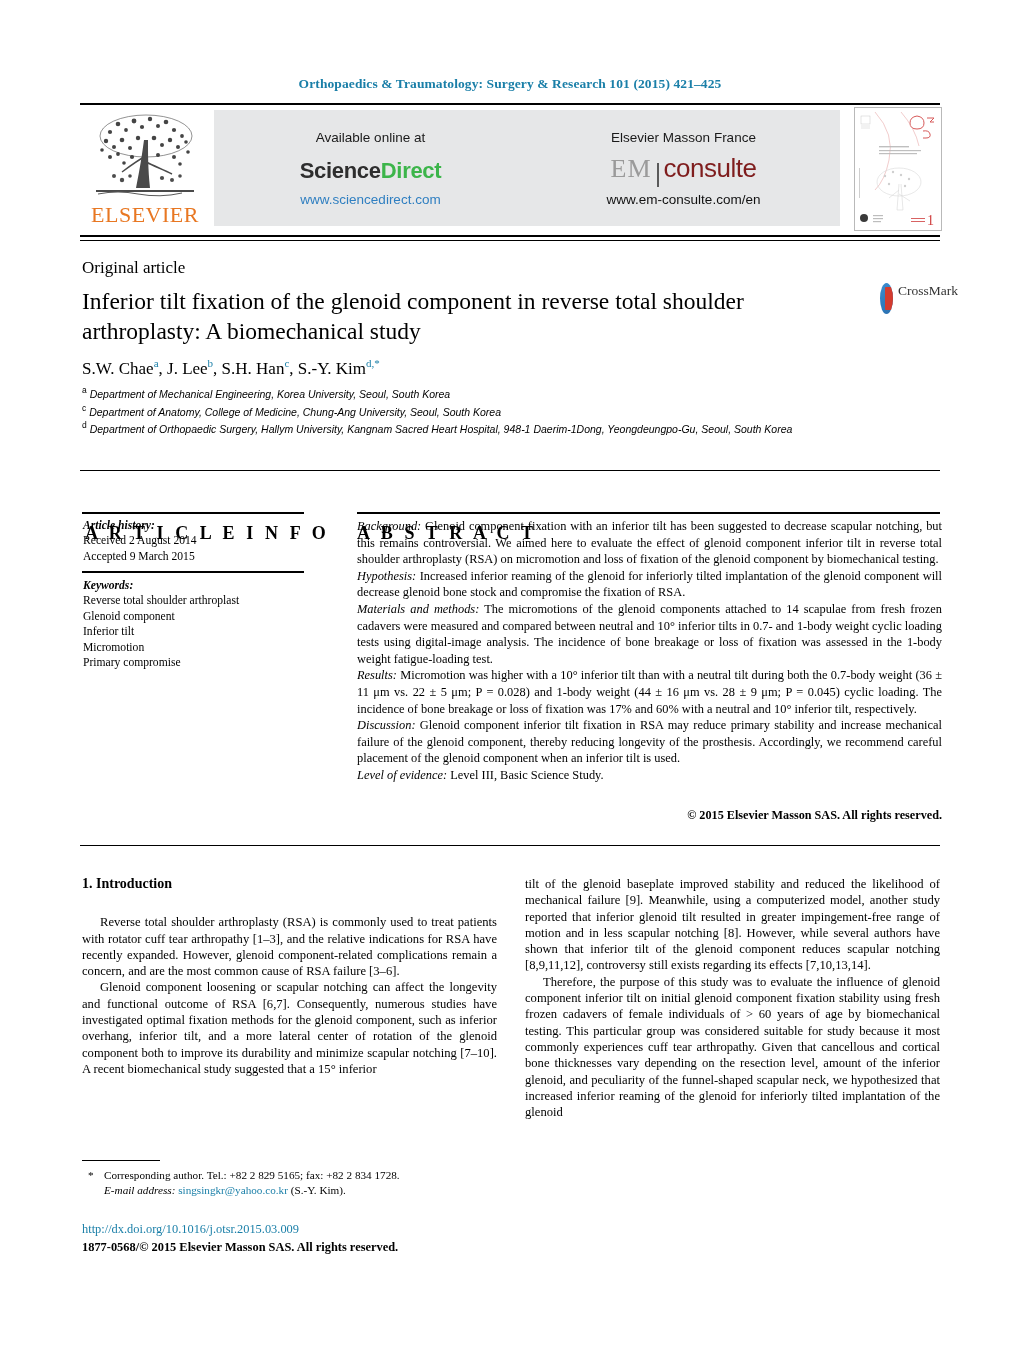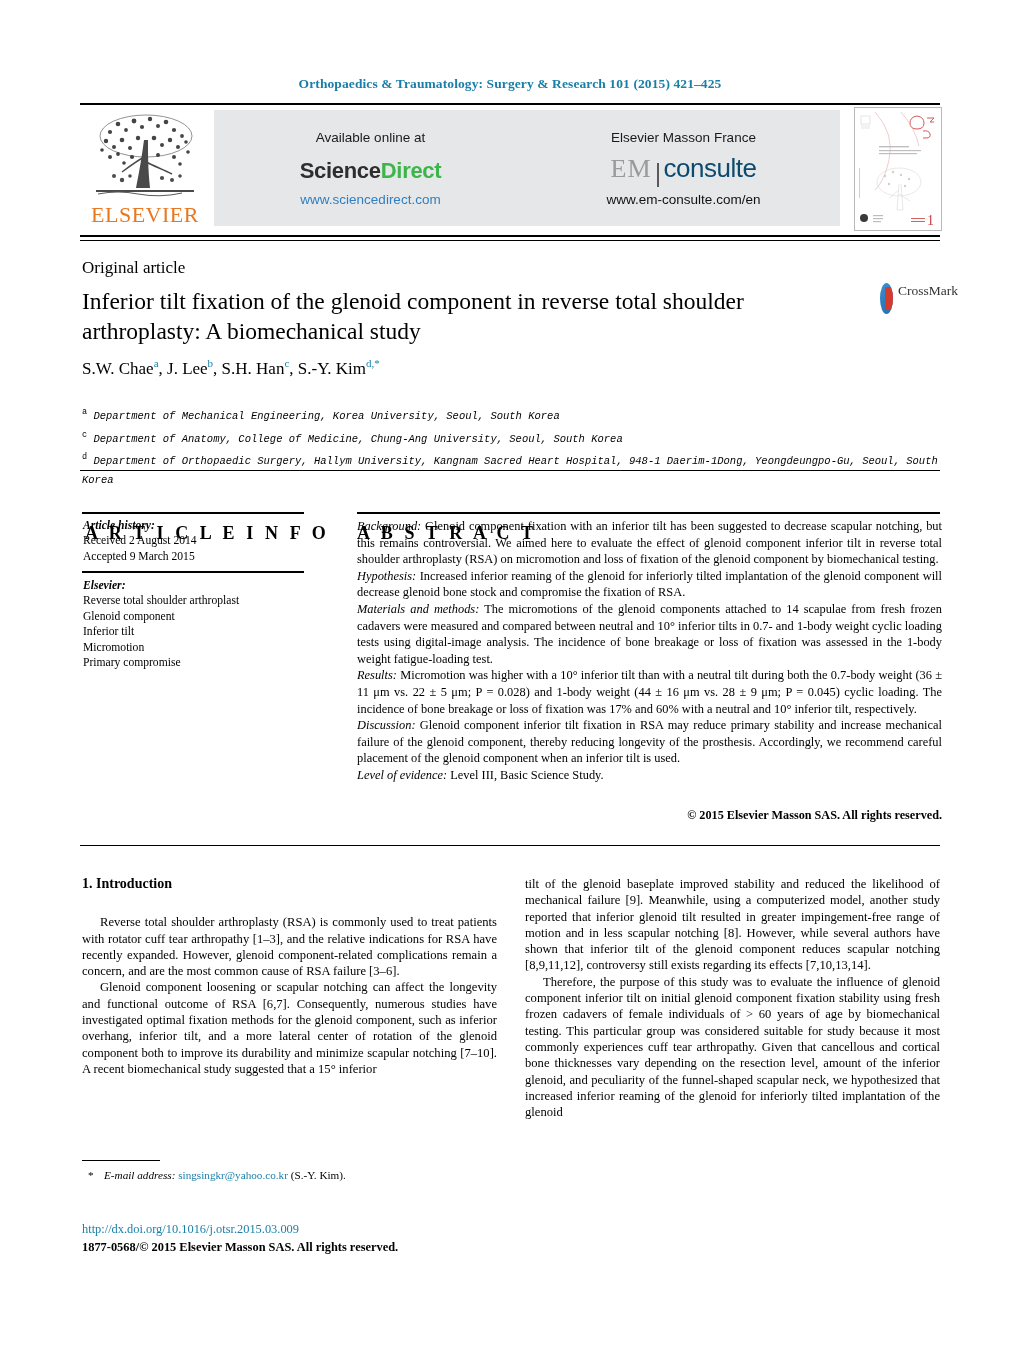--- a/index.html
+++ b/index.html
@@ -82,21 +82,21 @@
   .sd-word {
     font-size: 22px; font-weight: bold; letter-spacing: -0.3px;
   }
   .sd-science { color: #2e2e2e; }
   .sd-direct { color: #3cb54a; }
   .sd-url { font-size: 13.5px; color: #2f7fc1; margin-top: 8px; }
   .emf { font-size: 13.5px; color: #1a1a1a; margin-bottom: 8px; }
   .em-row { display: flex; align-items: flex-end; font-size: 26px; }
   .em-em { color: #9a9a9a; font-family: "Liberation Serif", serif; letter-spacing: 1px;}
   .em-bar { width: 2px; height: 24px; background: #5a5a5a; margin: 0 5px; position: relative; top: 3px; }
-  .em-consulte { color: #0c4a6e; font-family: "Liberation Sans", sans-serif; letter-spacing: -0.5px;}
+  .em-consulte { color: #7f1d1d; font-family: "Liberation Sans", sans-serif; letter-spacing: -0.5px;}
   .emc-url { font-size: 13.5px; color: #111; margin-top: 8px; }
 
   .cover-thumb {
     position: absolute;
     left: 854px; top: 107px;
     width: 86px; height: 122px;
     border: 1px solid #b9b9b9;
     background: #fff;
     overflow: hidden;
   }
@@ -139,23 +139,22 @@
   .authors {
     position: absolute; left: 82px; top: 357px;
     font-size: 17px; font-family: "Liberation Serif", serif;
   }
   .authors sup { font-size: 11px; color: #1a7fa8; }
   .affils {
     position: absolute; left: 82px; top: 383px;
     width: 860px;
     font-style: italic;
     font-size: 10.5px;
-    line-height: 19px;
-    font-family: Liberation Mono, monospace;
-    margin-top: 20px;
+    line-height: 14px;
+    font-family: Liberation Sans, sans-serif;
   }
   .affils .lbl { font-style: normal; font-size: 8.5px; vertical-align: super; }
 
   
   .box-rule-top { left: 80px; top: 470px; width: 860px; height: 1px; background:#000;}
   .box-rule-bot { left: 80px; top: 845px; width: 860px; height: 1px; background:#000;}
 
   .sechead {
     position: absolute;
     font-family: "Liberation Serif", serif;
@@ -404,21 +403,21 @@
   <div class="rule info-rule2"></div>
   <div class="rule abs-rule"></div>
 
   <div class="info-block info-history">
     <div class="it">Article history:</div>
     <div>Received 2 August 2014</div>
     <div>Accepted 9 March 2015</div>
   </div>
 
   <div class="info-block info-keywords">
-    <div class="it">Elsevier:</div>
+    <div class="it">Keywords:</div>
     <div>Reverse total shoulder arthroplast</div>
     <div>Glenoid component</div>
     <div>Inferior tilt</div>
     <div>Micromotion</div>
     <div>Primary compromise</div>
   </div>
 
   <div class="abstract">
     <p><span class="lead">Background:</span> <span>Glenoid component fixation with an inferior tilt has been suggested to decrease scapular notching, but this remains controversial. We aimed here to evaluate the effect of glenoid component inferior tilt in reverse total shoulder arthroplasty (RSA) on micromotion and loss of fixation of the glenoid component by biomechanical testing.</span></p>
     <p><span class="lead">Hypothesis:</span> <span>Increased inferior reaming of the glenoid for inferiorly tilted implantation of the glenoid component will decrease glenoid bone stock and compromise the fixation of RSA.</span></p>
@@ -439,19 +438,20 @@
   </div>
 
   <div class="col col-right">
     <p style="text-indent:0">tilt of the glenoid baseplate improved stability and reduced the likelihood of mechanical failure [9]. Meanwhile, using a computerized model, another study reported that inferior glenoid tilt resulted in greater impingement-free range of motion and in less scapular notching [8]. However, while several authors have shown that inferior tilt of the glenoid component reduces scapular notching [8,9,11,12], controversy still exists regarding its effects [7,10,13,14].</p>
     <p>Therefore, the purpose of this study was to evaluate the influence of glenoid component inferior tilt on initial glenoid component fixation stability using fresh frozen cadavers of female individuals of &gt; 60 years of age by biomechanical testing. This particular group was considered suitable for study because it most commonly experiences cuff tear arthropathy. Given that cancellous and cortical bone thicknesses vary depending on the resection level, amount of the inferior glenoid, and peculiarity of the funnel-shaped scapular neck, we hypothesized that increased inferior reaming of the glenoid for inferiorly tilted implantation of the glenoid</p>
   </div>
 
   <div class="rule footnote-rule"></div>
   <div class="footnote">
     <span class="star">*</span>
+    <span class="fn-body">Corresponding author. Tel.: +82 2 829 5165; fax: +82 2 834 1728.</span>
     <span class="fn-body"><span class="it">E-mail address:</span> <span class="mail">singsingkr@yahoo.co.kr</span> <span>(S.-Y. Kim).</span></span>
   </div>
 
   <div class="doi">http://dx.doi.org/10.1016/j.otsr.2015.03.009</div>
   <div class="issn">1877-0568/© 2015 Elsevier Masson SAS. All rights reserved.</div>
 
 </div>
 
 </body></html>

